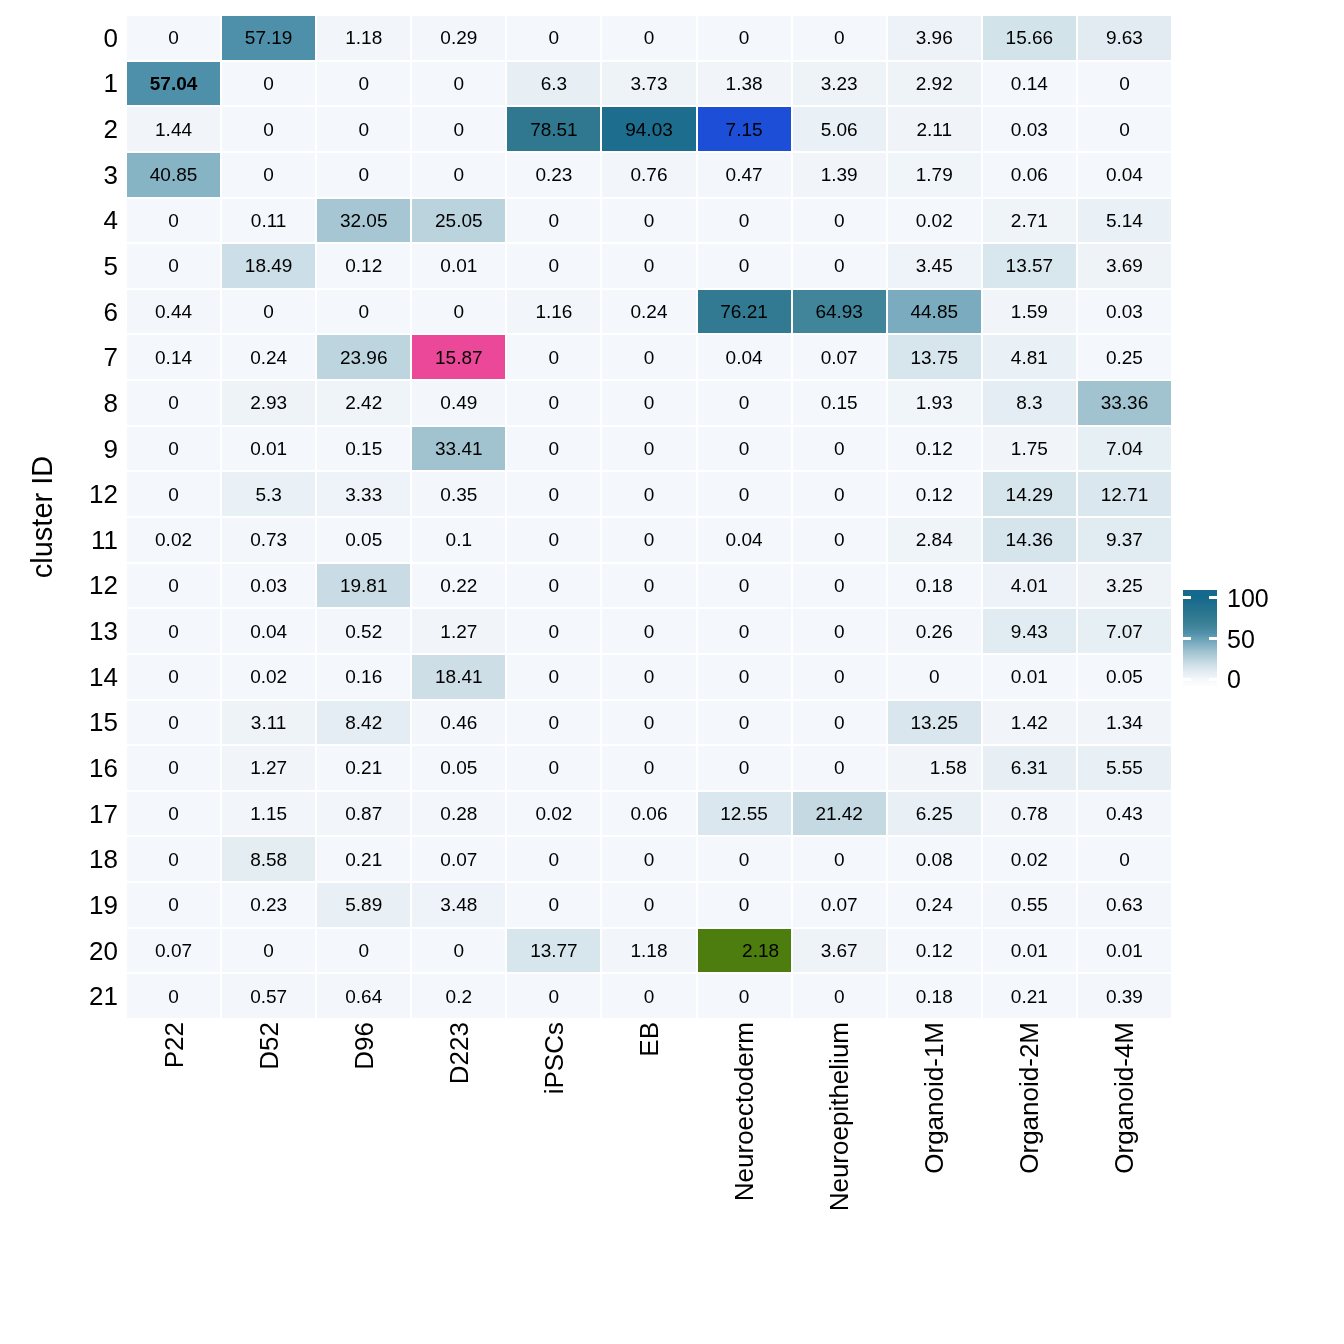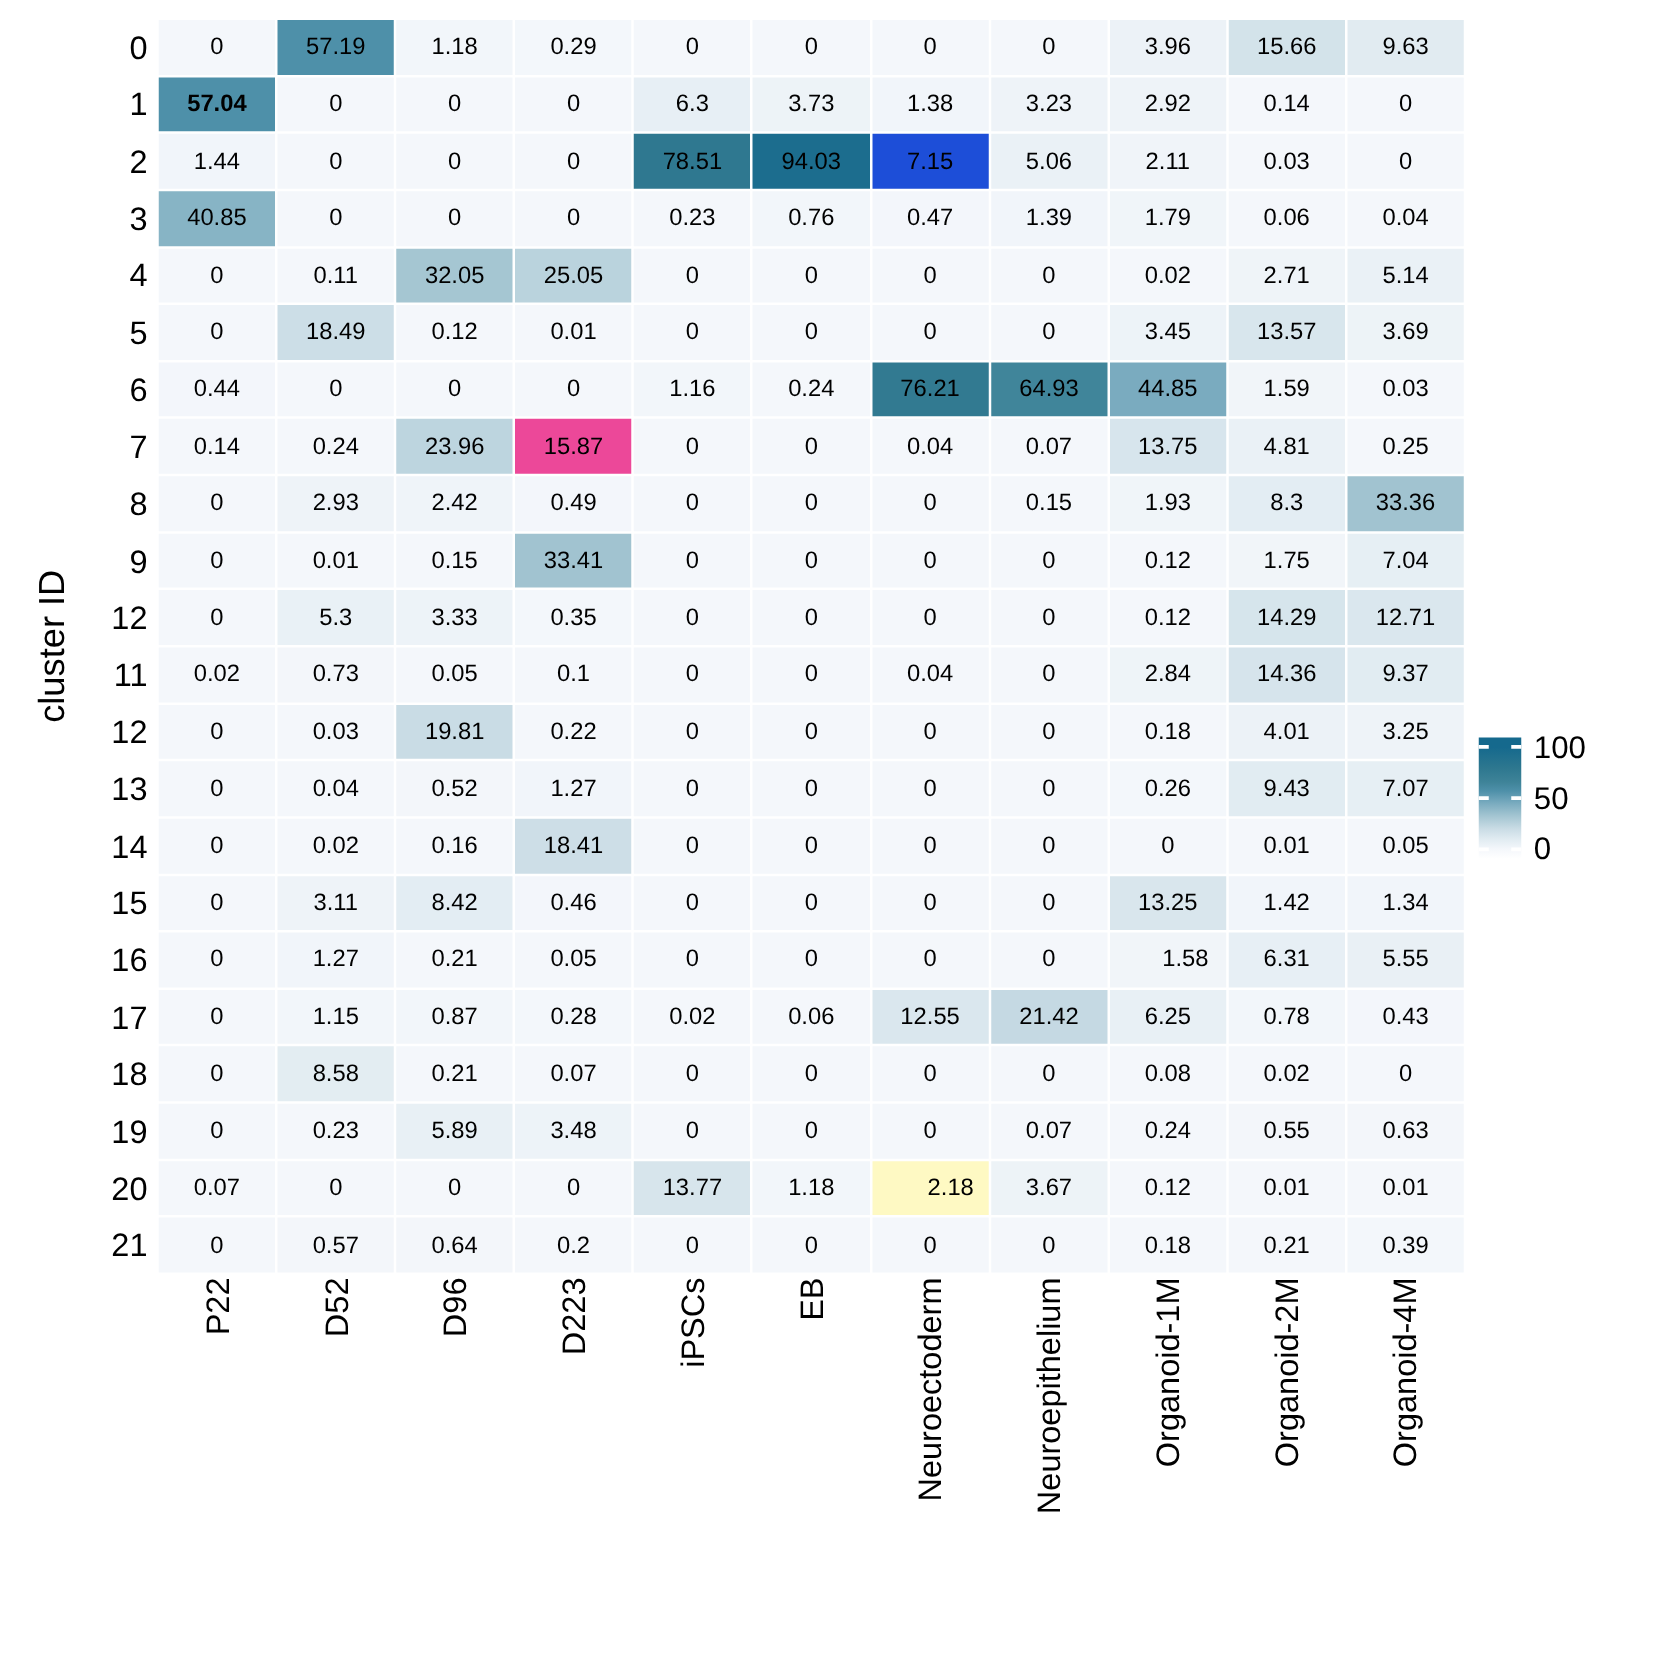--- a/index.html
+++ b/index.html
@@ -290,21 +290,21 @@
       <div class="cell" style="background: rgb(244, 247, 251);">0.07</div>
       <div class="cell" style="background: rgb(244, 247, 251);">0.24</div>
       <div class="cell" style="background: rgb(243, 246, 250);">0.55</div>
       <div class="cell" style="background: rgb(243, 246, 250);">0.63</div>
       <div class="cell" style="background: rgb(244, 247, 251);">0.07</div>
       <div class="cell" style="background: rgb(244, 247, 251);">0</div>
       <div class="cell" style="background: rgb(244, 247, 251);">0</div>
       <div class="cell" style="background: rgb(244, 247, 251);">0</div>
       <div class="cell" style="background: rgb(215, 229, 236);">13.77</div>
       <div class="cell" style="background: rgb(242, 246, 250);">1.18</div>
-      <div class="cell" style="background: #fef9c3; padding-left: 33px;">2.18</div>
+      <div class="cell" style="background: #4d7c0f; padding-left: 33px;">2.18</div>
       <div class="cell" style="background: rgb(237, 243, 247);">3.67</div>
       <div class="cell" style="background: rgb(244, 247, 251);">0.12</div>
       <div class="cell" style="background: rgb(244, 247, 251);">0.01</div>
       <div class="cell" style="background: rgb(244, 247, 251);">0.01</div>
       <div class="cell" style="background: rgb(244, 247, 251);">0</div>
       <div class="cell" style="background: rgb(243, 246, 250);">0.57</div>
       <div class="cell" style="background: rgb(243, 246, 250);">0.64</div>
       <div class="cell" style="background: rgb(244, 247, 251);">0.2</div>
       <div class="cell" style="background: rgb(244, 247, 251);">0</div>
       <div class="cell" style="background: rgb(244, 247, 251);">0</div>

